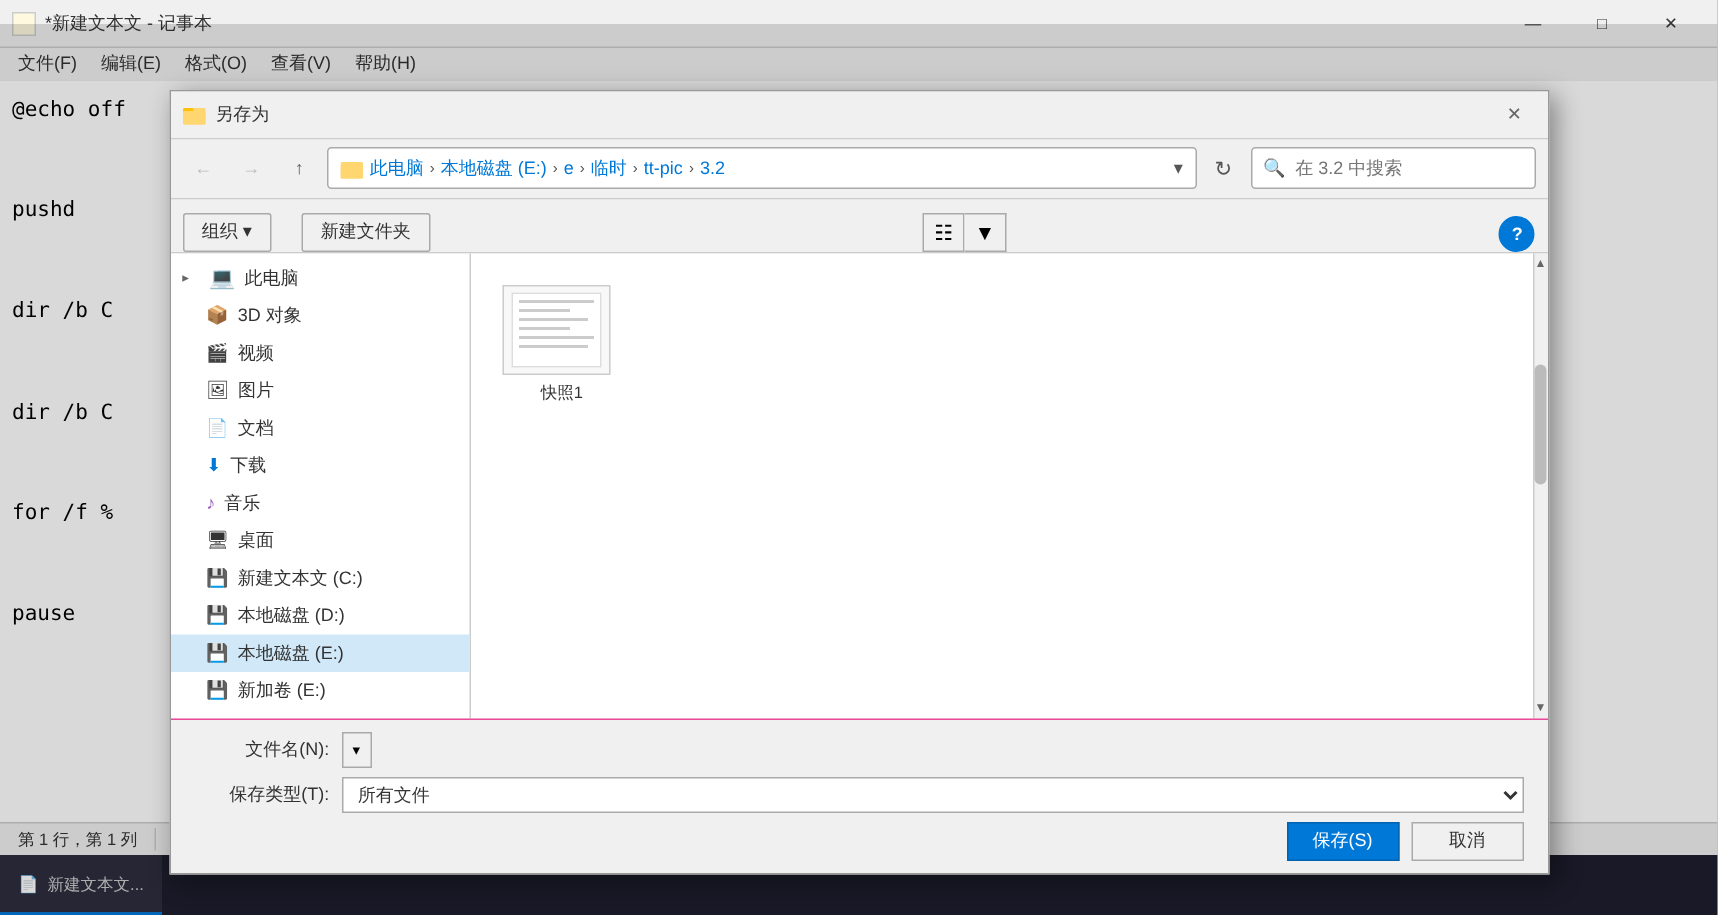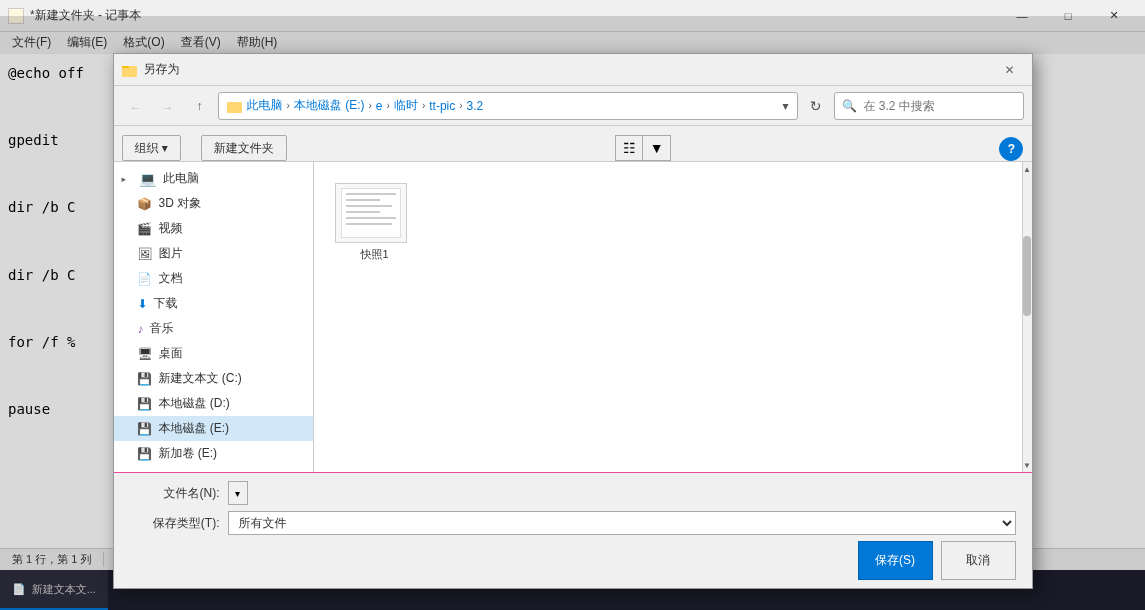--- a/index.html
+++ b/index.html
@@ -421,21 +421,21 @@
 
     .footer-buttons {
       display: flex;
       justify-content: flex-end;
       gap: 8px;
       margin-top: 4px;
     }
 
     .footer-btn {
       width: 75px;
-      height: 39px;
+      height: 26px;
       border: 1px solid #aaa;
       background: #f0f0f0;
       cursor: pointer;
       font-size: 12px;
       color: #333;
     }
     .footer-btn.primary {
       background: #0078d7;
       color: #fff;
       border-color: #0063b1;
@@ -507,40 +507,40 @@
       cursor: pointer;
     }
   </style>
 </head>
 <body>
 
 <div class="notepad-bg">
   <div class="np-titlebar">
     <div class="notepad-title">
       <div style="width:16px;height:16px;background:#fff9e0;border:1px solid #ccc;display:inline-block;"></div>
-      <span>*新建文件夹 - 记事本</span>
+      <span>*新建文本文 - 记事本</span>
     </div>
     <div class="window-controls">
       <button class="win-btn">—</button>
       <button class="win-btn">□</button>
       <button class="win-btn close">✕</button>
     </div>
   </div>
   <div class="np-menubar">
     <span class="menu-item">文件(F)</span>
     <span class="menu-item">编辑(E)</span>
     <span class="menu-item">格式(O)</span>
     <span class="menu-item">查看(V)</span>
     <span class="menu-item">帮助(H)</span>
   </div>
   <div class="np-editor">
     <span>@echo off</span><br>
     <br>
     <br>
-    <span>gpedit</span><br>
+    <span>pushd</span><br>
     <br>
     <br>
     <span>dir /b C</span><br>
     <br>
     <br>
     <span>dir /b C</span><br>
     <br>
     <br>
     <span>for /f %</span><br>
     <br>

